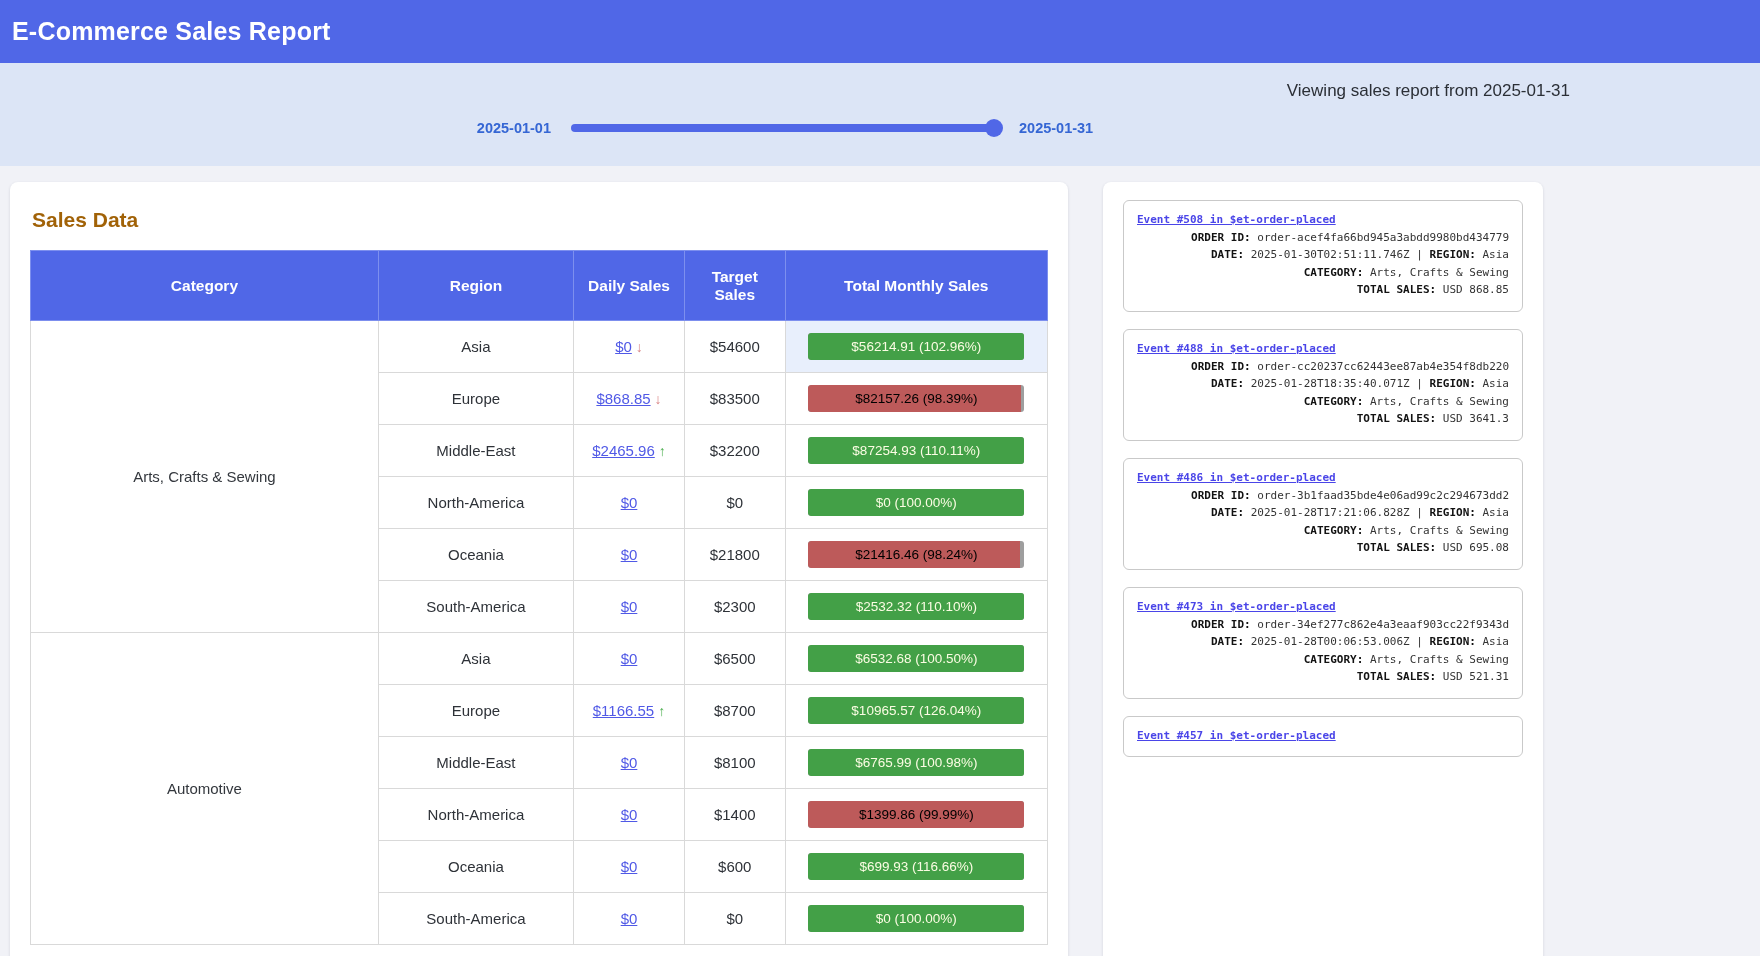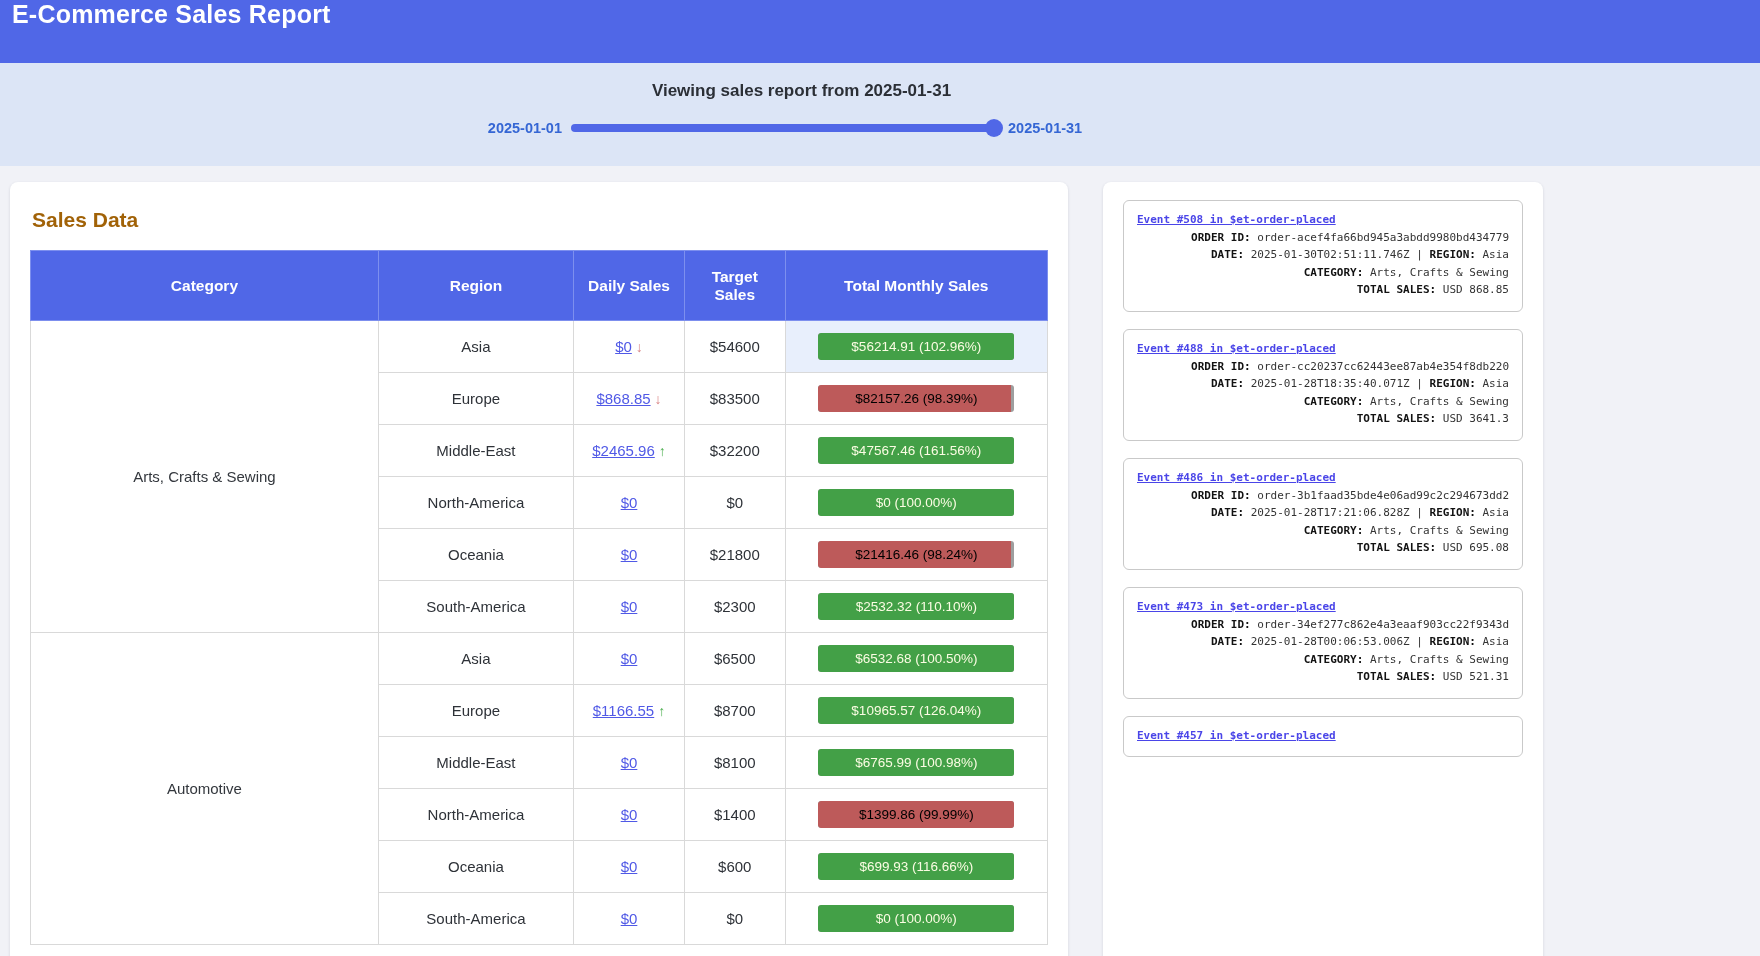--- a/index.html
+++ b/index.html
@@ -1,26 +1,26 @@
 <!DOCTYPE html>
 <html style="--primary: #5067e7; --filter_bg: #dce5f6; --slider_label: #3566d4; --link_blue: #5059e6; --event_link: #4a45e8; --badge_green: #43a047; --badge_red: #bd5a5a; --badge_track: #9e9e9e; --highlight: #e8effc;"><head>
 <meta charset="utf-8">
 <style>
   * { margin:0; padding:0; box-sizing:border-box; }
   html,body { width:1760px; height:956px; overflow:hidden; }
   body { font-family:"Liberation Sans", sans-serif; background:#f1f2f7; }
 
   
-  .app-header { height:63px; background:var(--primary); display:flex; align-items:flex-start; padding:0 12px; }
+  .app-header { height:63px; background:var(--primary); display:flex; align-items:center; padding:0 12px; }
   .app-title { color:#ffffff; font-size:25px; font-weight:bold; letter-spacing:.2px; }
 
   
   .filter-bar { background:var(--filter_bg); height:103px; padding:18px 190px 0 0; }
-  .filter-heading { text-align:center; font-size:17px; font-weight:bold; color:#2b2f36;margin-left:33px; }
-  .slider-row { display:flex; align-items:center; justify-content:center; gap:9px; margin-top:19px; }
+  .filter-heading { text-align:right; font-size:17px; font-weight:normal; color:#2b2f36;margin-left:33px; }
+  .slider-row { display:flex; align-items:center; justify-content:center; gap:20px; margin-top:19px; }
   .slider-label { color:var(--slider_label); font-weight:bold; font-size:14.5px; }
   .slider-track { position:relative; width:428px; height:8px; border-radius:4px; background:var(--primary); }
   .slider-thumb { position:absolute; right:-4px; top:50%; transform:translateY(-50%);
                   width:18px; height:18px; border-radius:50%; background:var(--primary); }
 
   
   .main { display:flex; align-items:flex-start; gap:35px; padding:16px 10px; }
   .card { background:#fff; border-radius:8px; box-shadow:0 1px 3px rgba(20,30,60,.14); }
   .sales-card { width:1058px; padding:20px 20px 4px 20px; min-height:930px; }
   .events-card { width:440px; padding:18px 20px; height:1000px; }
@@ -33,21 +33,21 @@
              height:70px; border:1px solid #7d8fee; padding:4px 10px; }
   tbody td { border:1px solid #d9d9d9; background:#fff; text-align:center; vertical-align:middle;
              height:52px; font-size:15px; color:#2e3238; padding:2px 6px; }
   td.cat-cell { font-size:15px; color:#33373d; }
   a.daily-link { color:var(--link_blue); text-decoration:underline; }
   .trend { font-size:14px; margin-left:4px; text-decoration:none; display:inline-block; }
   .trend.down { color:#d98585; } .trend.up { color:#4caf50; }
   td.highlight-cell { background:var(--highlight); }
 
   
-  .badge { width:196px; height:27px; margin:0 auto; border-radius:3px; background:var(--badge_track);
+  .badge { width:216px; height:27px; margin:0 auto; border-radius:3px; background:var(--badge_track);
            position:relative; overflow:hidden; }
   .badge .fill { position:absolute; top:0; left:0; bottom:0; border-radius:3px 0 0 3px; }
   .badge.green .fill { background:var(--badge_green); }
   .badge.red   .fill { background:var(--badge_red); }
   .badge .blabel { position:relative; display:block; line-height:27px; font-size:13.5px; }
   .badge.green .blabel { color:#fbfce3; }
   .badge.red   .blabel { color:#000000; }
 
   
   .event-card { border:1px solid #c9c9c9; border-radius:6px; padding:10px 13px 12px 13px; margin-bottom:17px;
@@ -119,21 +119,21 @@
               </div>
             </td>
           </tr>
           <tr>
             <td>Middle-East</td>
             <td><a class="daily-link" href="#">$2465.96</a><span class="trend up">↑</span></td>
             <td>$32200</td>
             <td class="">
               <div class="badge green">
                 <div class="fill" style="width: 100%;"></div>
-                <span class="blabel">$47567.46 (161.56%)</span>
+                <span class="blabel">$87254.93 (110.11%)</span>
               </div>
             </td>
           </tr>
           <tr>
             <td>North-America</td>
             <td><a class="daily-link" href="#">$0</a></td>
             <td>$0</td>
             <td class="">
               <div class="badge green">
                 <div class="fill" style="width: 100%;"></div>

